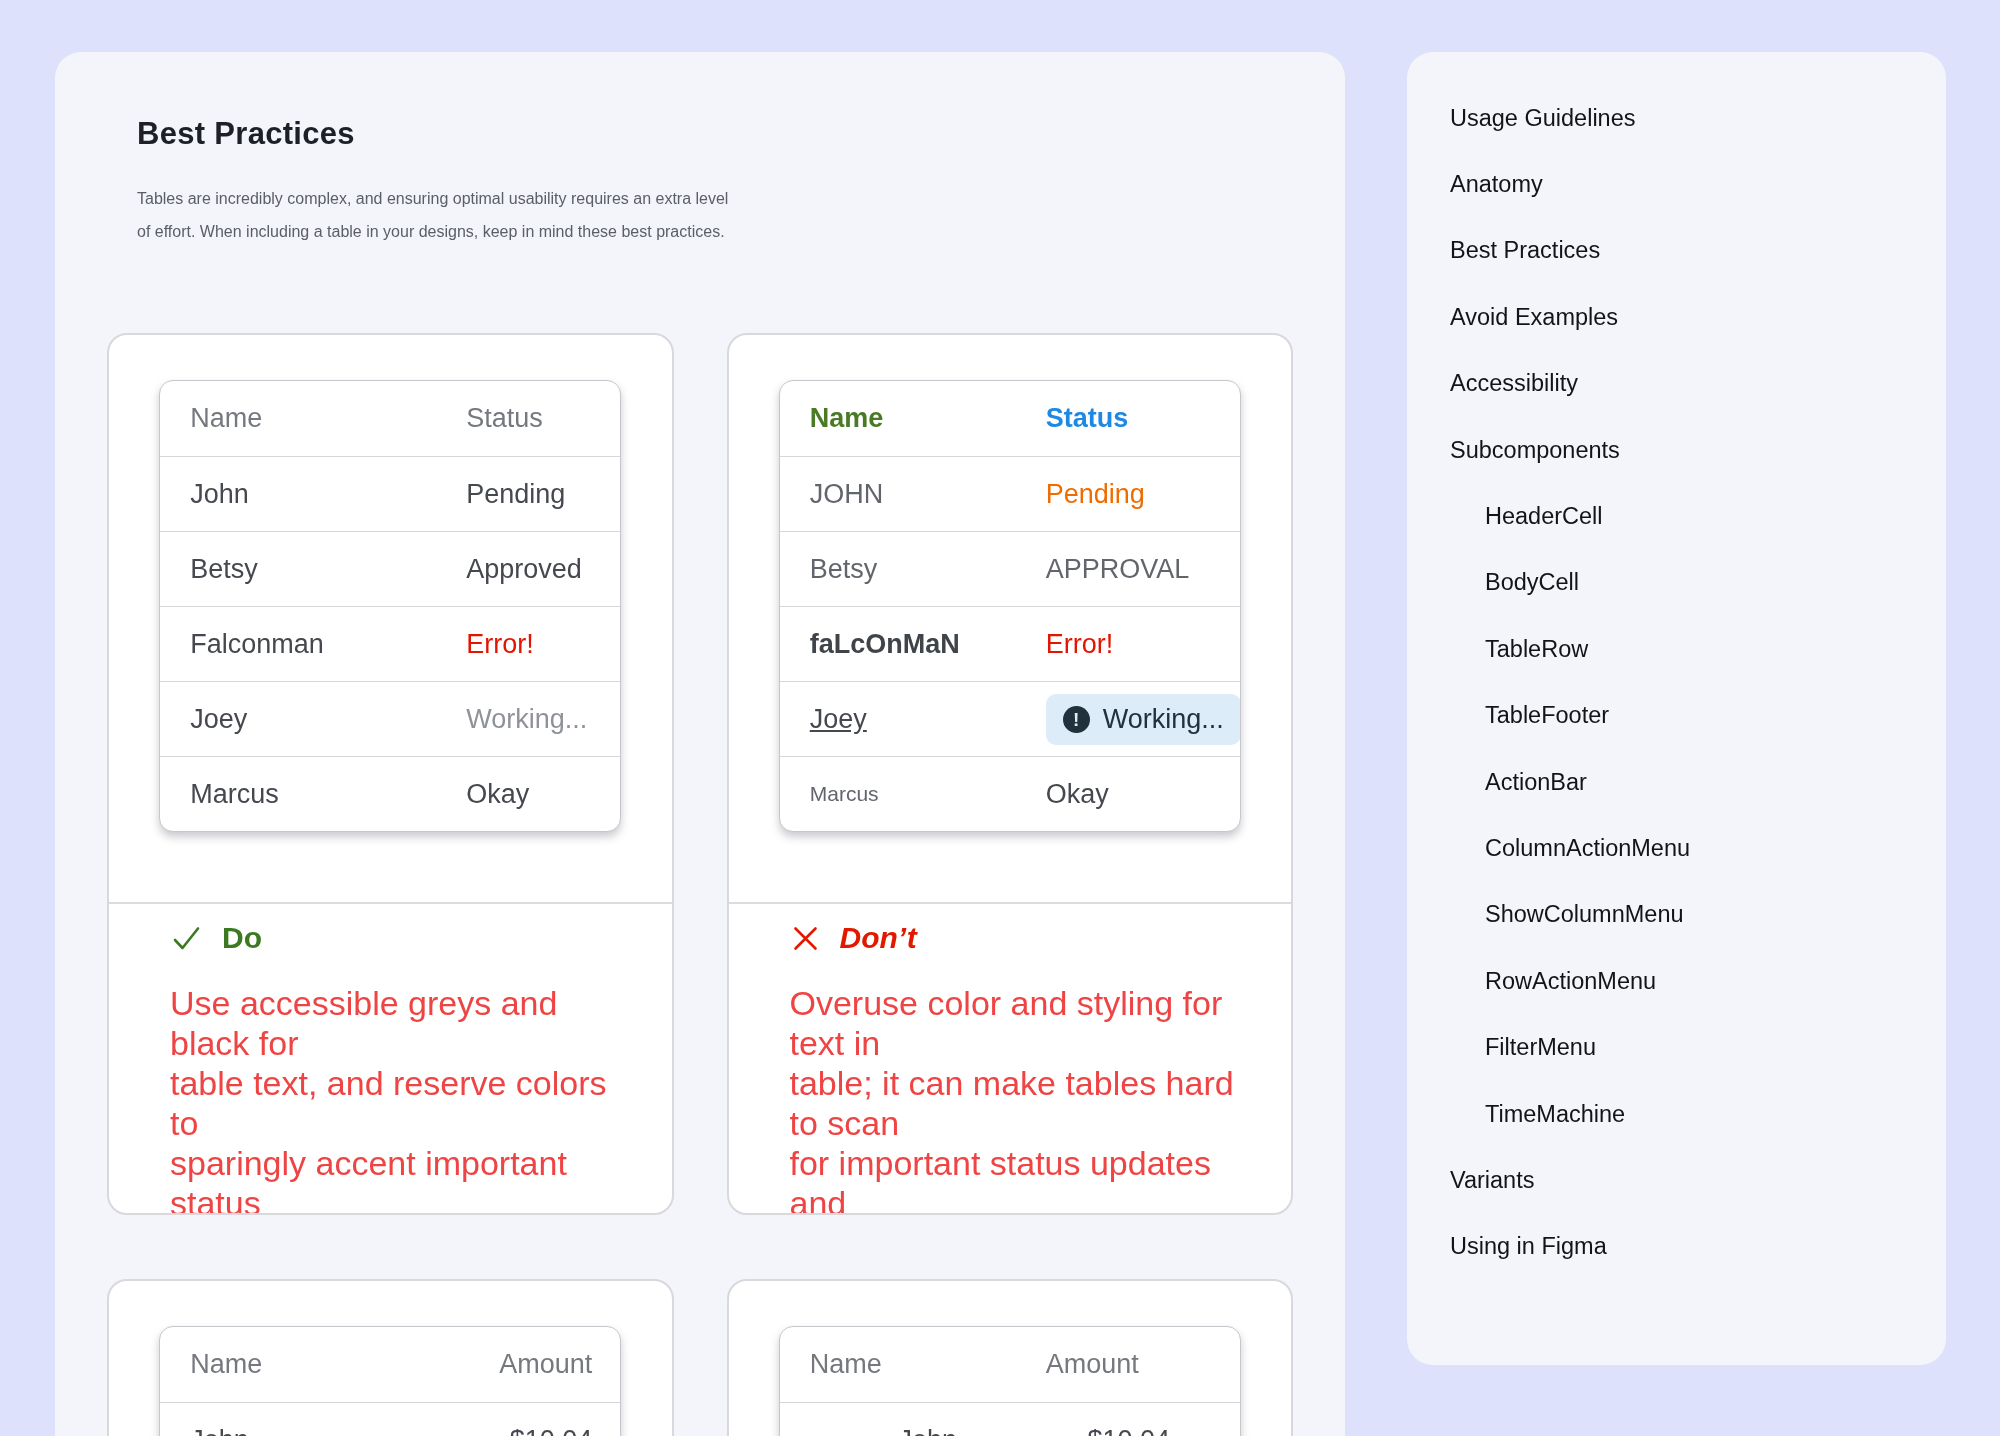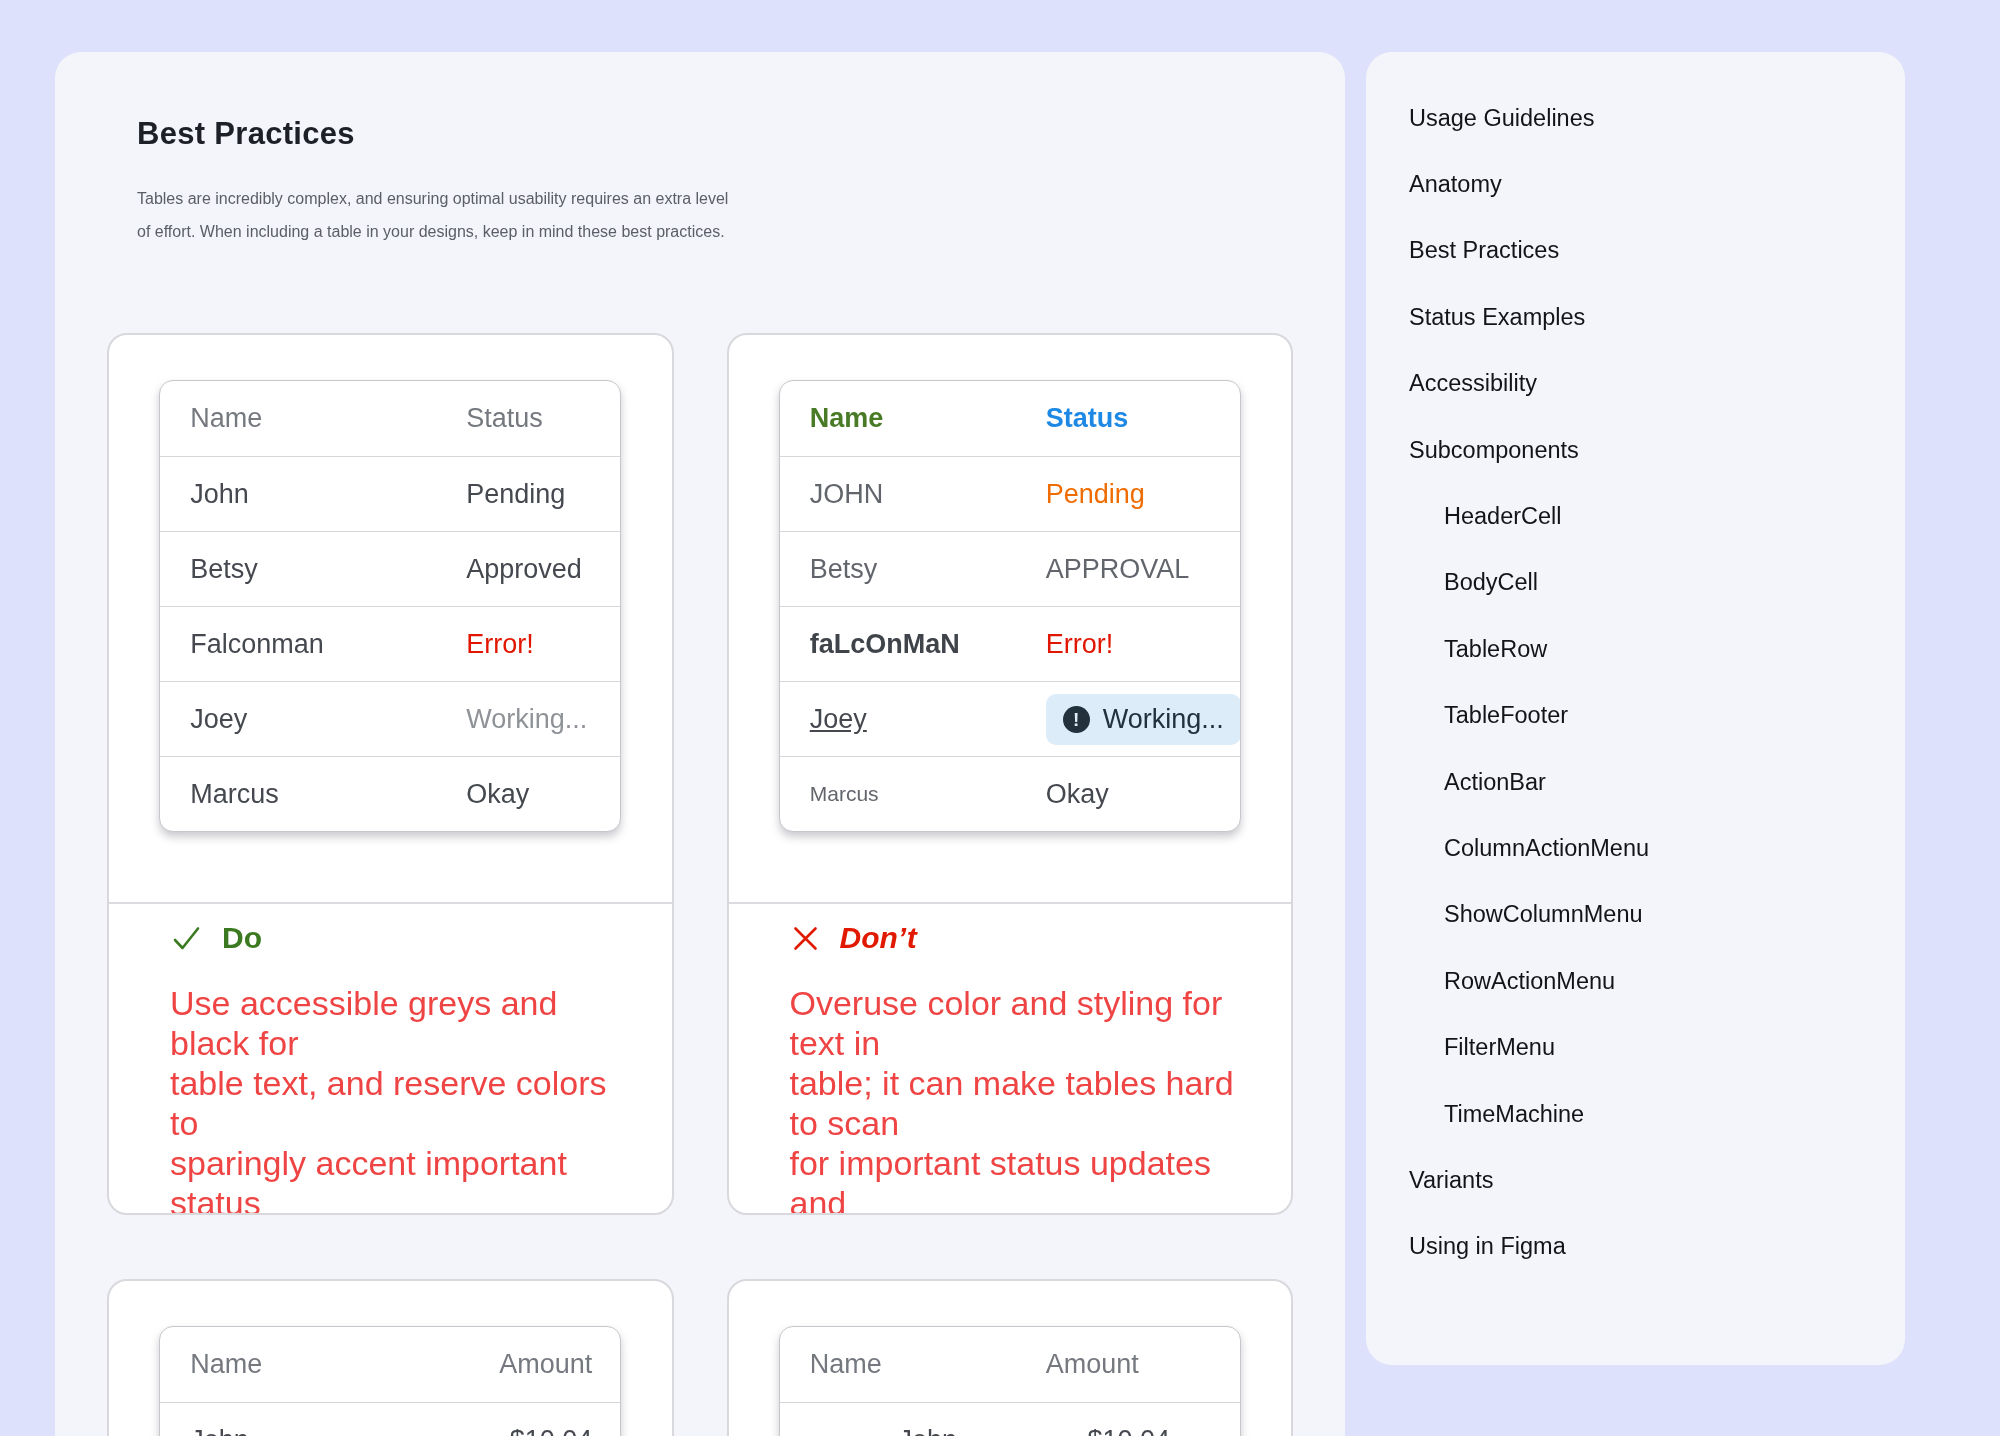--- a/index.html
+++ b/index.html
@@ -73,21 +73,21 @@
   .verdict-label{font-size:30px;font-weight:700;}
   .verdict.do{color:#3c7a22;}
   .verdict.dont{color:#e11900;font-style:italic;}
   .verdict.do .verdict-label{color:#3c7a22;}
   .verdict.dont .verdict-label{color:#e11900;}
   .caption-text{
     margin-top:28px;font-size:34px;line-height:40px;color:#ef4444;
     white-space:pre-line;
   }
   .sidebar{
-    position:absolute;left:1366px;top:52px;width:539px;height:1313px;
+    position:absolute;left:1407px;top:52px;width:539px;height:1313px;
     background:#f4f5fa;border-radius:26px;box-sizing:border-box;
     padding-top:33px;
   }
   .side-item{
     height:66.4px;display:flex;align-items:center;
     padding-left:43px;font-size:23.5px;color:#121419;cursor:pointer;
   }
   .side-item.indent{padding-left:78px;}
 </style>
 </head>
@@ -215,21 +215,21 @@
           </div>
         </div>
       </section>
     </div>
 </div>
 
 <nav class="sidebar">
     <div class="side-item">Usage Guidelines</div>
     <div class="side-item">Anatomy</div>
     <div class="side-item">Best Practices</div>
-    <div class="side-item">Status Examples</div>
+    <div class="side-item">Avoid Examples</div>
     <div class="side-item">Accessibility</div>
     <div class="side-item">Subcomponents</div>
     <div class="side-item indent">HeaderCell</div>
     <div class="side-item indent">BodyCell</div>
     <div class="side-item indent">TableRow</div>
     <div class="side-item indent">TableFooter</div>
     <div class="side-item indent">ActionBar</div>
     <div class="side-item indent">ColumnActionMenu</div>
     <div class="side-item indent">ShowColumnMenu</div>
     <div class="side-item indent">RowActionMenu</div>

